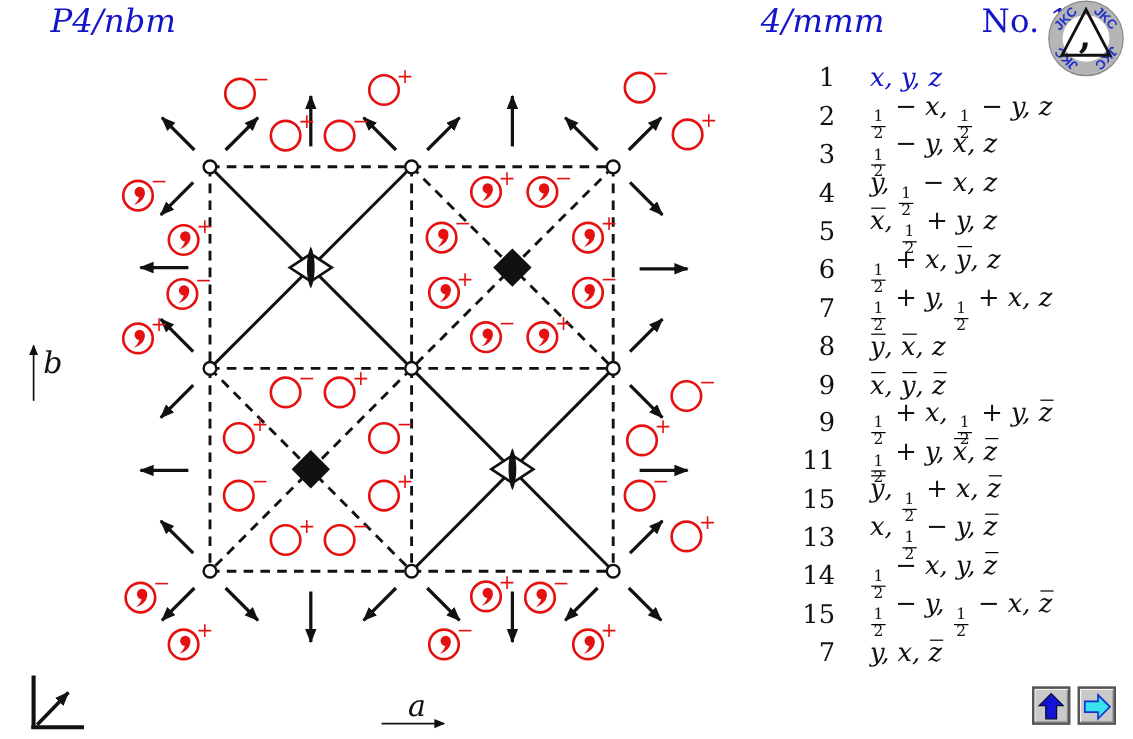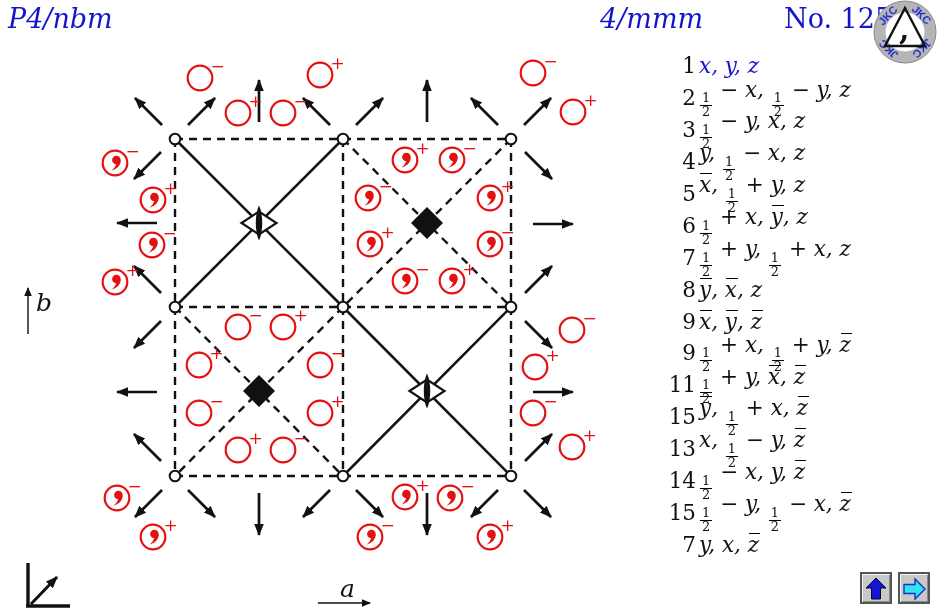--- a/index.html
+++ b/index.html
@@ -1,31 +1,31 @@
 <!DOCTYPE html>
 <html><head>
 <meta charset="utf-8">
 <style>
   html,body{margin:0;padding:0;background:#fff;}
   .stage{position:relative;width:944px;height:616px;background:#fff;overflow:hidden;
          font-family:"DejaVu Serif", serif;}
-  .hdr{position:absolute;top:3px;font-size:27px;font-style:italic;color:#1414c8;white-space:nowrap;}
+  .hdr{position:absolute;top:3px;font-size:27px;font-style:italic;color:#1414c8;white-space:nowrap;margin-left:34px;}
   #hdr-short{left:8px;}
   #hdr-full{left:263px;}
   #hdr-pg{left:600px;}
   #hdr-no{left:784px;font-style:normal;}
   #diag{position:absolute;left:0;top:0;z-index:1;}
   .axlabel{position:absolute;font-style:italic;font-size:25px;color:#111;z-index:2;}
   #b-label{left:36px;top:288px;}
   #a-label{left:340px;top:574px;}
   
   #poslist{position:absolute;left:664px;top:50px;z-index:2;}
   .pos-row{height:31.9px;display:flex;align-items:center;font-size:21.5px;color:#111;}
   .pos-num{display:inline-block;width:32px;text-align:right;font-style:normal;flex:none;}
-  .pos-coords{margin-left:3px;font-style:italic;white-space:nowrap;text-align:right;}
+  .pos-coords{margin-left:29px;font-style:italic;white-space:nowrap;text-align:right;}
   .pos-coords.hl{color:#1414c8;}
   .frac{display:inline-flex;flex-direction:column;align-items:center;line-height:1.0;
         font-size:0.60em;font-style:normal;vertical-align:-0.45em;margin:0 1px;}
   .frac .fn{border-bottom:1.5px solid #000;padding:0 2px;}
   .ov{position:relative;display:inline-block;}
   .ov::after{content:"";position:absolute;left:1px;right:-1px;top:1px;border-top:1.6px solid #000;}
   
   #logo{position:absolute;left:869px;top:0px;z-index:2;cursor:pointer;}
   
   .navbtn{position:absolute;width:32px;height:32px;background:#c9c9c9;border:2px solid #555;

